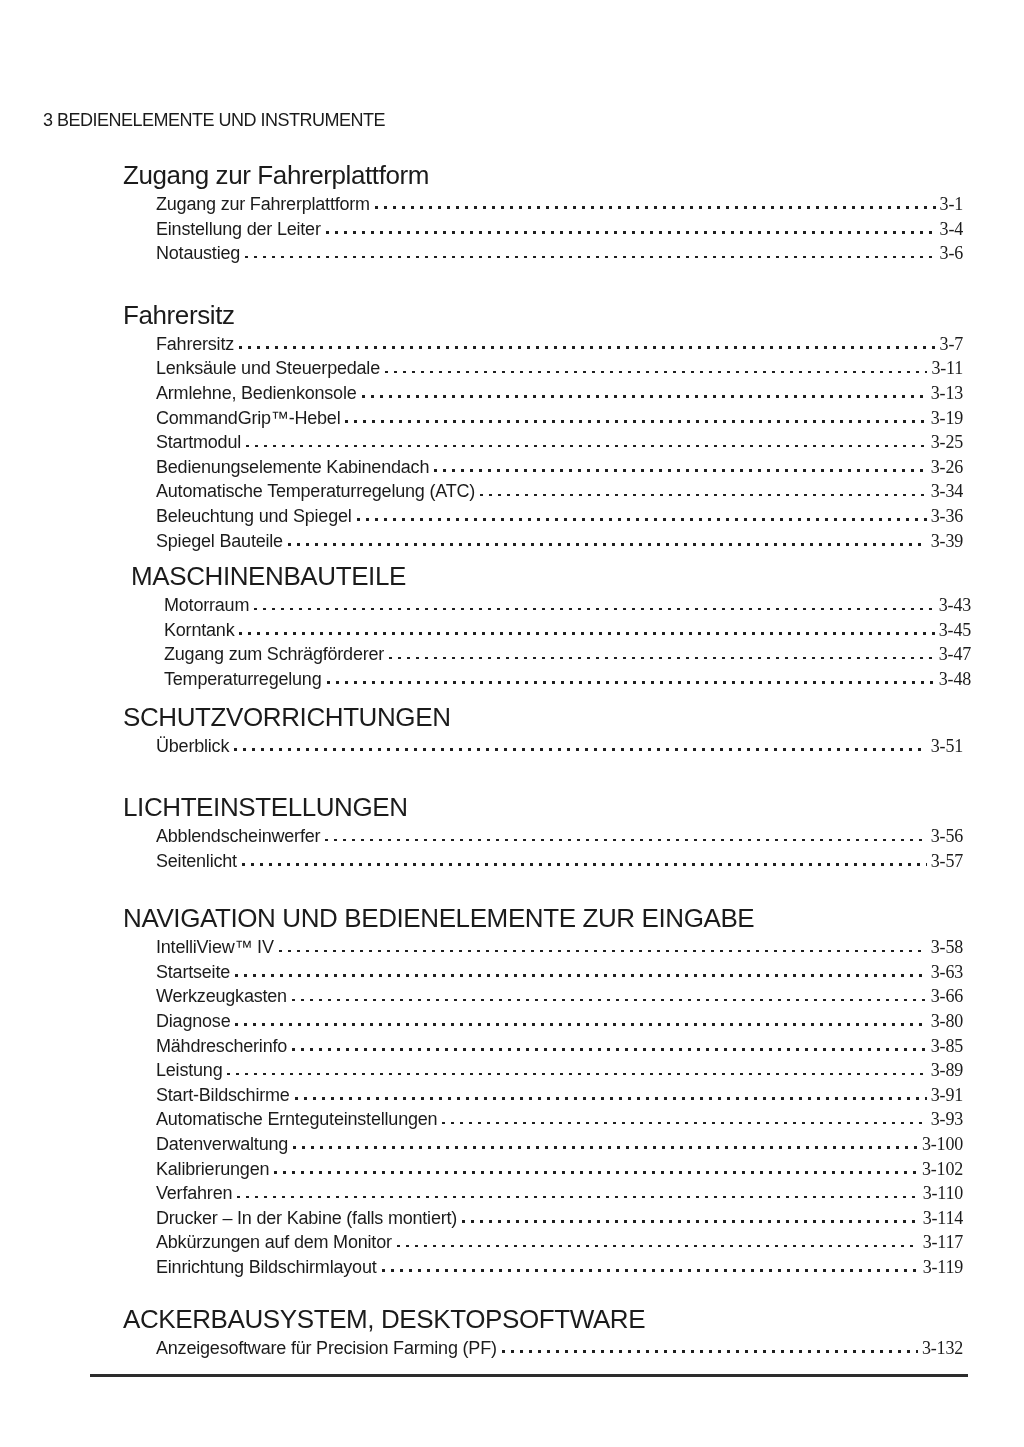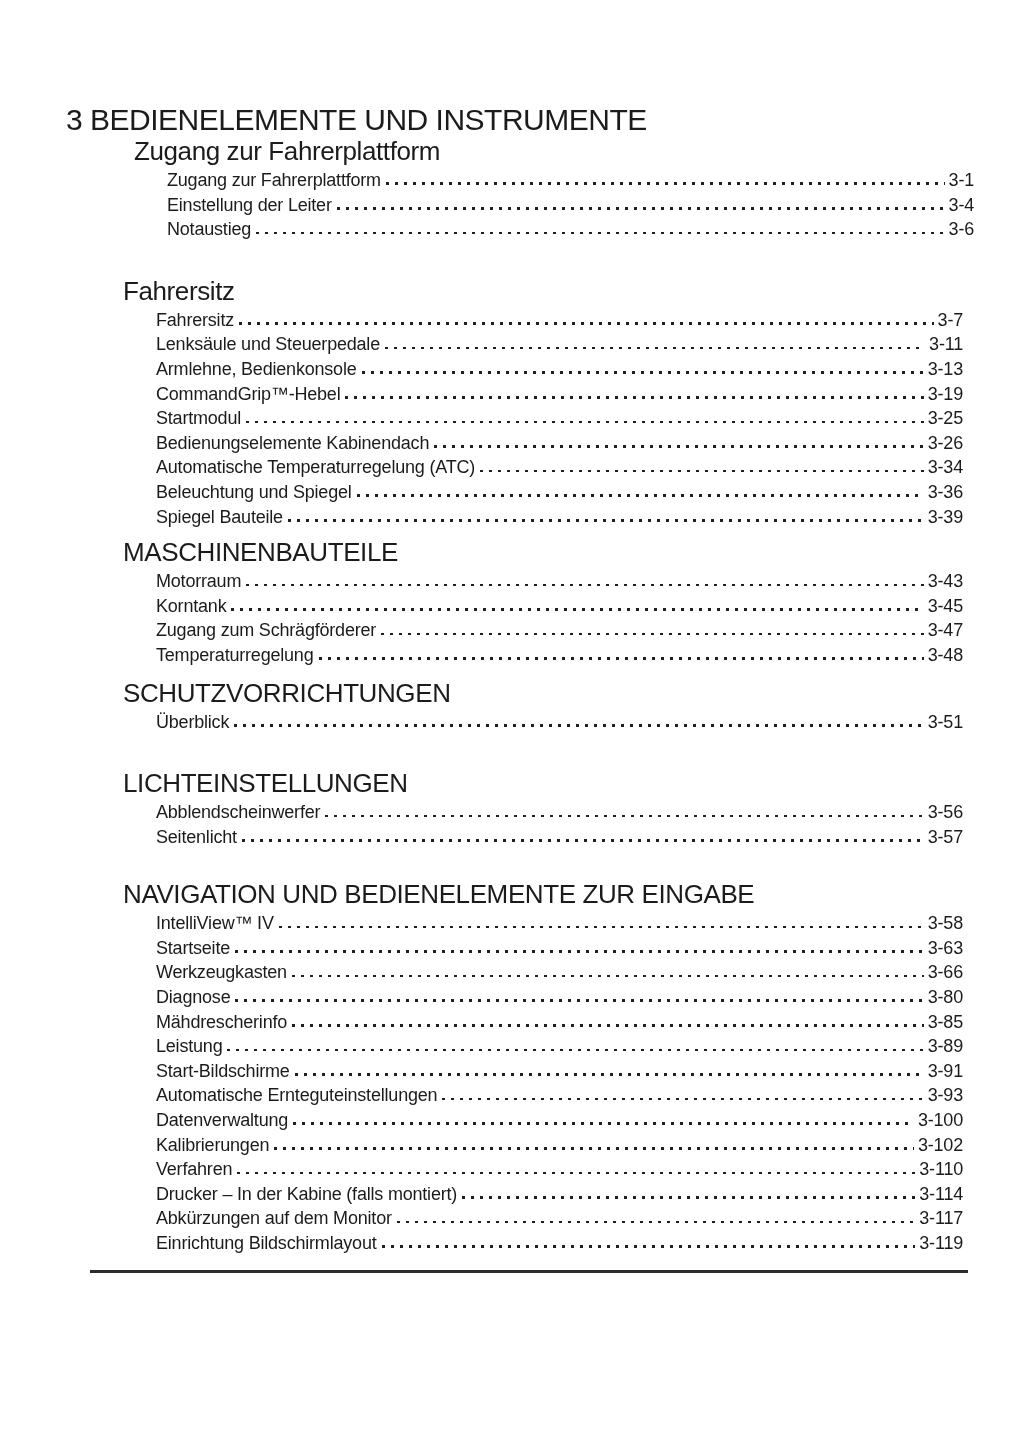--- a/index.html
+++ b/index.html
@@ -11,30 +11,30 @@
     -webkit-font-smoothing: antialiased;
   }
   .page {
     position: relative;
     width: 1024px; height: 1447px;
     overflow: hidden;
     background: #ffffff;
   }
   .chapter-title {
     margin: 0;
-    padding: 106px 0 0 66px;
-    font-size: 30px;
+    padding: 106px 0 0 43px;
+    font-size: 18px;
     font-weight: 400;
     line-height: 28px;
     letter-spacing: -0.5px;
     white-space: nowrap;
   }
   .toc-section { margin-top: 36px; }
-  .toc-section:nth-child(1) { margin-top: 4px; padding-left: 11px; }
-  .toc-section:nth-child(3) { margin-top: 10px; }
+  .toc-section:nth-child(1) { margin-top: 28px; }
+  .toc-section:nth-child(3) { margin-top: 10px; padding-left: 8px; }
   .toc-section:nth-child(4) { margin-top: 12px; }
   .toc-section:nth-child(6) { margin-top: 32px; }
   .toc-section:nth-child(7) { margin-top: 26px; }
   .section-heading {
     margin: 0 0 3px 123px;
     font-size: 26px;
     font-weight: 400;
     line-height: 27px;
     letter-spacing: -0.4px;
     white-space: nowrap;
@@ -59,20 +59,21 @@
     height: 2.6px;
     margin: 0 4px 0 5px;
     position: relative;
     top: -1px;
     background-image: repeating-linear-gradient(90deg, #1f1f1f 0 2.6px, transparent 2.6px 9px);
     min-width: 12px;
   }
   .entry .pagenum {
     white-space: nowrap;
     letter-spacing: -0.2px;
+    font-family: Liberation Serif, serif;
   }
   .bottom-rule {
     margin: 14px 0 0 90px;
     width: 878px;
     height: 3px;
     background: #2c2c2c;
   }
 </style>
 </head>
 <body>
@@ -269,16 +270,26 @@
             <span class="dots"></span>
             <span class="pagenum">3-117</span>
           </div>
           <div class="entry">
             <span class="label">Einrichtung Bildschirmlayout</span>
             <span class="dots"></span>
             <span class="pagenum">3-119</span>
           </div>
         </div>
       </section>
+      <section class="toc-section">
+        <h2 class="section-heading">ACKERBAUSYSTEM, DESKTOPSOFTWARE</h2>
+        <div class="entries">
+          <div class="entry">
+            <span class="label">Anzeigesoftware für Precision Farming (PF)</span>
+            <span class="dots"></span>
+            <span class="pagenum">3-132</span>
+          </div>
+        </div>
+      </section>
     </div>
 
   <div class="bottom-rule"></div>
 </div>
 
 </body></html>

